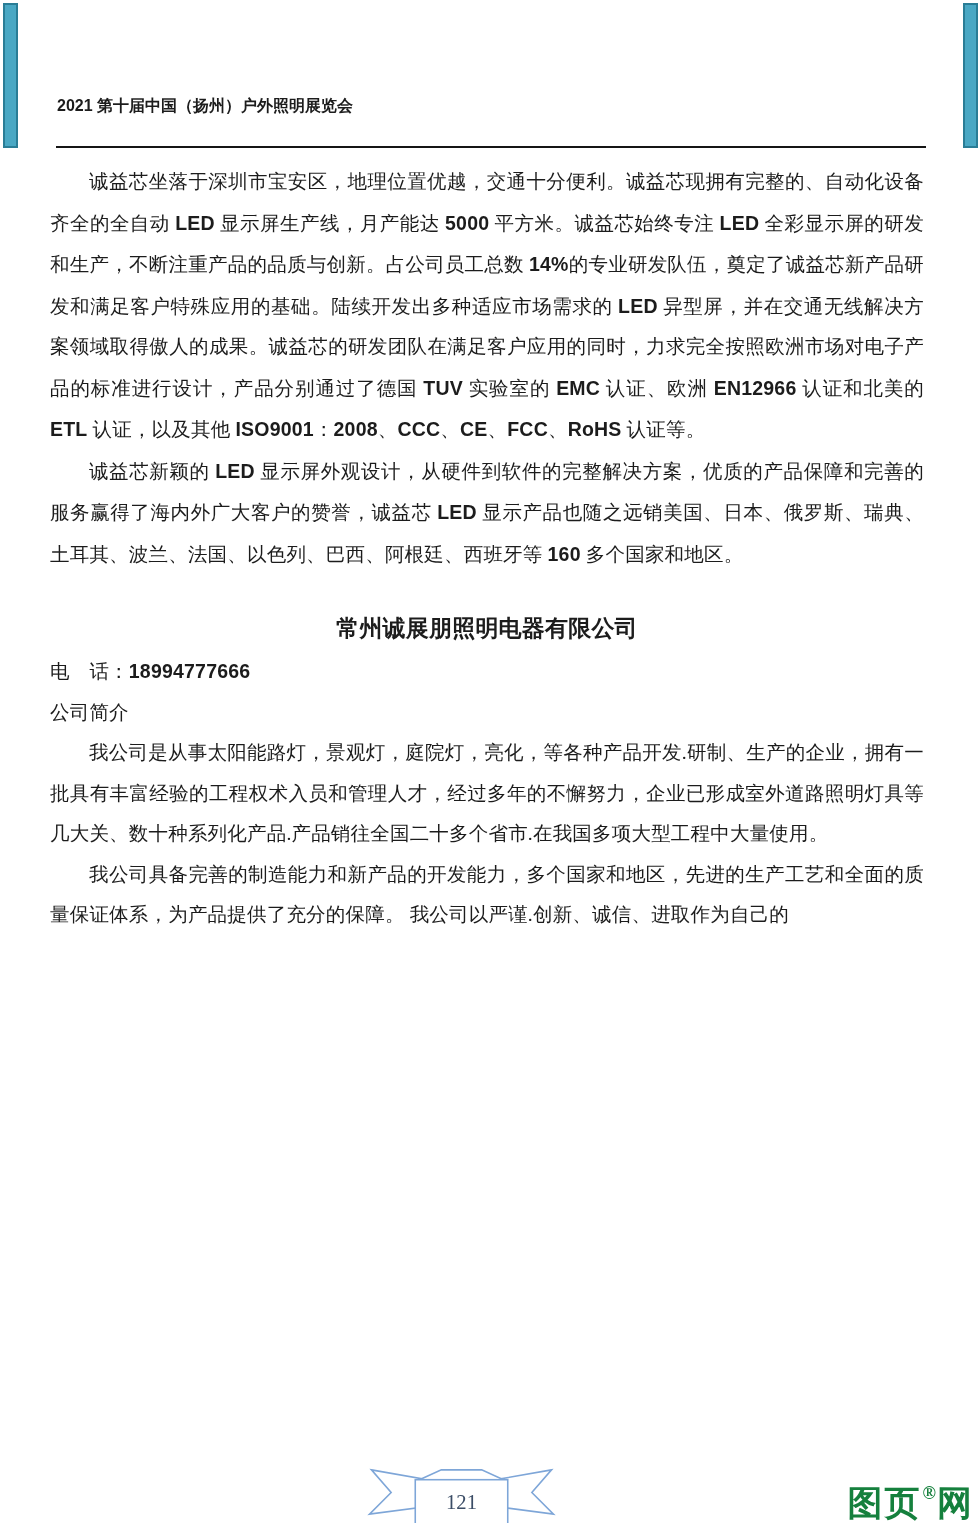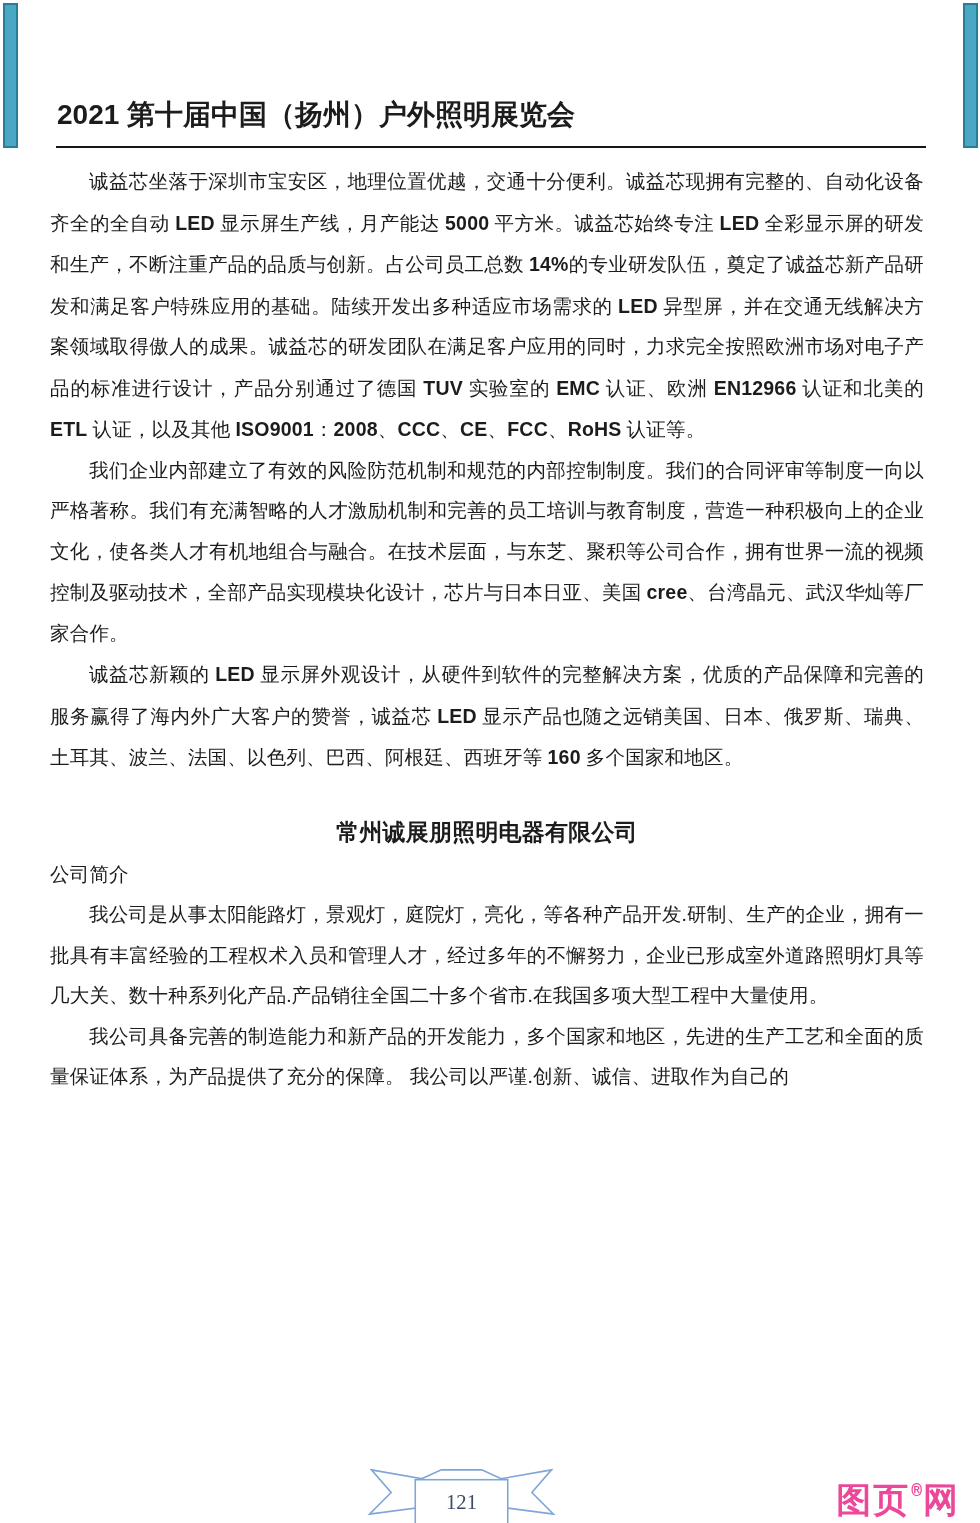--- a/index.html
+++ b/index.html
@@ -21,21 +21,21 @@
     border: 2px solid #2a7d96;
   }
   .corner-bar.left  { left: 3px; }
   .corner-bar.right { right: 2px; }
 
   
   .header-row {
     position: absolute; top: 96px; left: 57px; right: 56px;
     display: flex; justify-content: space-between; align-items: baseline;
     font-family: "Liberation Sans", "DejaVu Sans", sans-serif;
-    font-weight: bold; font-size: 28px; white-space: nowrap;
+    font-weight: bold; font-size: 16px; white-space: nowrap;
   }
   .header-rule {
     position: absolute; top: 146px; left: 56px; right: 54px;
     border-top: 2px solid #151515; height: 0;
   }
 
   
   .doc-body {
     position: absolute; top: 162px; left: 50px; width: 874px;
     font-size: 19.5px; line-height: 40.5px;
@@ -62,24 +62,24 @@
     width: 205px; height: 61px;
   }
   .ribbon-wrap svg { display: block; }
   .ribbon-wrap text {
     font-family: "Liberation Serif", "DejaVu Serif", serif;
     font-size: 21px; fill: #3b4d66;
   }
 
   
   .watermark {
-    position: absolute; right: 20px; bottom: 2px;
-    font-family: Liberation Mono, monospace;
+    position: absolute; right: 6px; bottom: 2px;
+    font-family: Liberation Serif, serif;
     font-weight: bold; font-size: 35px;
-    color: #ec4899; letter-spacing: 2px;
+    color: #15803d; letter-spacing: 2px;
     line-height: 1; white-space: nowrap;
   }
   .watermark .reg {
     display: inline-block; font-size: 18px;
     vertical-align: 16px; letter-spacing: 0; margin: 0 1px;
   }
 </style>
 </head>
 <body>
 
@@ -88,23 +88,23 @@
   <div class="corner-bar left"></div>
   <div class="corner-bar right"></div>
 
   <div class="header-row">
     <span>2021 第十届中国（扬州）户外照明展览会</span>
   </div>
   <div class="header-rule"></div>
 
   <div class="doc-body">
       <p class="blk p"><span>诚益芯坐落于深圳市宝安区，地理位置优越，交通十分便利。诚益芯现拥有完整的、自动化设备齐全的全自动 </span><b>LED</b><span> 显示屏生产线，月产能达 </span><b>5000</b><span> 平方米。诚益芯始终专注 </span><b>LED</b><span> 全彩显示屏的研发和生产，不断注重产品的品质与创新。占公司员工总数 </span><b>14%</b><span>的专业研发队伍，奠定了诚益芯新产品研发和满足客户特殊应用的基础。陆续开发出多种适应市场需求的 </span><b>LED</b><span> 异型屏，并在交通无线解决方案领域取得傲人的成果。诚益芯的研发团队在满足客户应用的同时，力求完全按照欧洲市场对电子产品的标准进行设计，产品分别通过了德国 </span><b>TUV</b><span> 实验室的 </span><b>EMC</b><span> 认证、欧洲 </span><b>EN12966</b><span> 认证和北美的 </span><b>ETL</b><span> 认证，以及其他 </span><b>ISO9001</b><span>：</span><b>2008</b><span>、</span><b>CCC</b><span>、</span><b>CE</b><span>、</span><b>FCC</b><span>、</span><b>RoHS</b><span> 认证等。</span></p>
-      <p class="blk p"><span>我们企业内部建立了有效的风险防范机制和规范的内部控制制度。我们的合同评审等制度一向以严格著称。我们有充满智略的人才激励机制和完善的员工培训与教育制度，营造一种积极向上的企业文化，使各类人才有机地组合与融合。在技术层面，与东芝、聚积等公司合作，拥有世界一流的视频控制及驱动技术，全部产品实现模块化设计，芯片与日本日亚、美国 </span><b>cree</b><span>、台湾晶元、武汉华灿等厂家合作。</span></p>
       <p class="blk p"><span>诚益芯新颖的 </span><b>LED</b><span> 显示屏外观设计，从硬件到软件的完整解决方案，优质的产品保障和完善的服务赢得了海内外广大客户的赞誉，诚益芯 </span><b>LED</b><span> 显示产品也随之远销美国、日本、俄罗斯、瑞典、土耳其、波兰、法国、以色列、巴西、阿根廷、西班牙等 </span><b>160</b><span> 多个国家和地区。</span></p>
       <h2 class="blk h2"><span>常州诚展朋照明电器有限公司</span></h2>
+      <p class="blk field"><span>电　话：</span><b>18994777666</b></p>
       <p class="blk field"><span>公司简介</span></p>
       <p class="blk p"><span>我公司是从事太阳能路灯，景观灯，庭院灯，亮化，等各种产品开发.研制、生产的企业，拥有一批具有丰富经验的工程权术入员和管理人才，经过多年的不懈努力，企业已形成室外道路照明灯具等几大关、数十种系列化产品.产品销往全国二十多个省市.在我国多项大型工程中大量使用。</span></p>
       <p class="blk p"><span>我公司具备完善的制造能力和新产品的开发能力，多个国家和地区，先进的生产工艺和全面的质量保证体系，为产品提供了充分的保障。 我公司以严谨.创新、诚信、进取作为自己的</span></p>
     </div>
 
   <div class="ribbon-wrap">
     <svg width="205" height="61" viewBox="0 0 205 62" xmlns="http://www.w3.org/2000/svg">
       <g fill="#ffffff" stroke="#7ea6d8" stroke-width="1.6" stroke-linejoin="miter">
         <path d="M 11,8 L 62,17 L 62,46 L 9,53 L 31,31 Z"></path>
         <path d="M 194,8 L 143,17 L 143,46 L 196,53 L 174,31 Z"></path>

